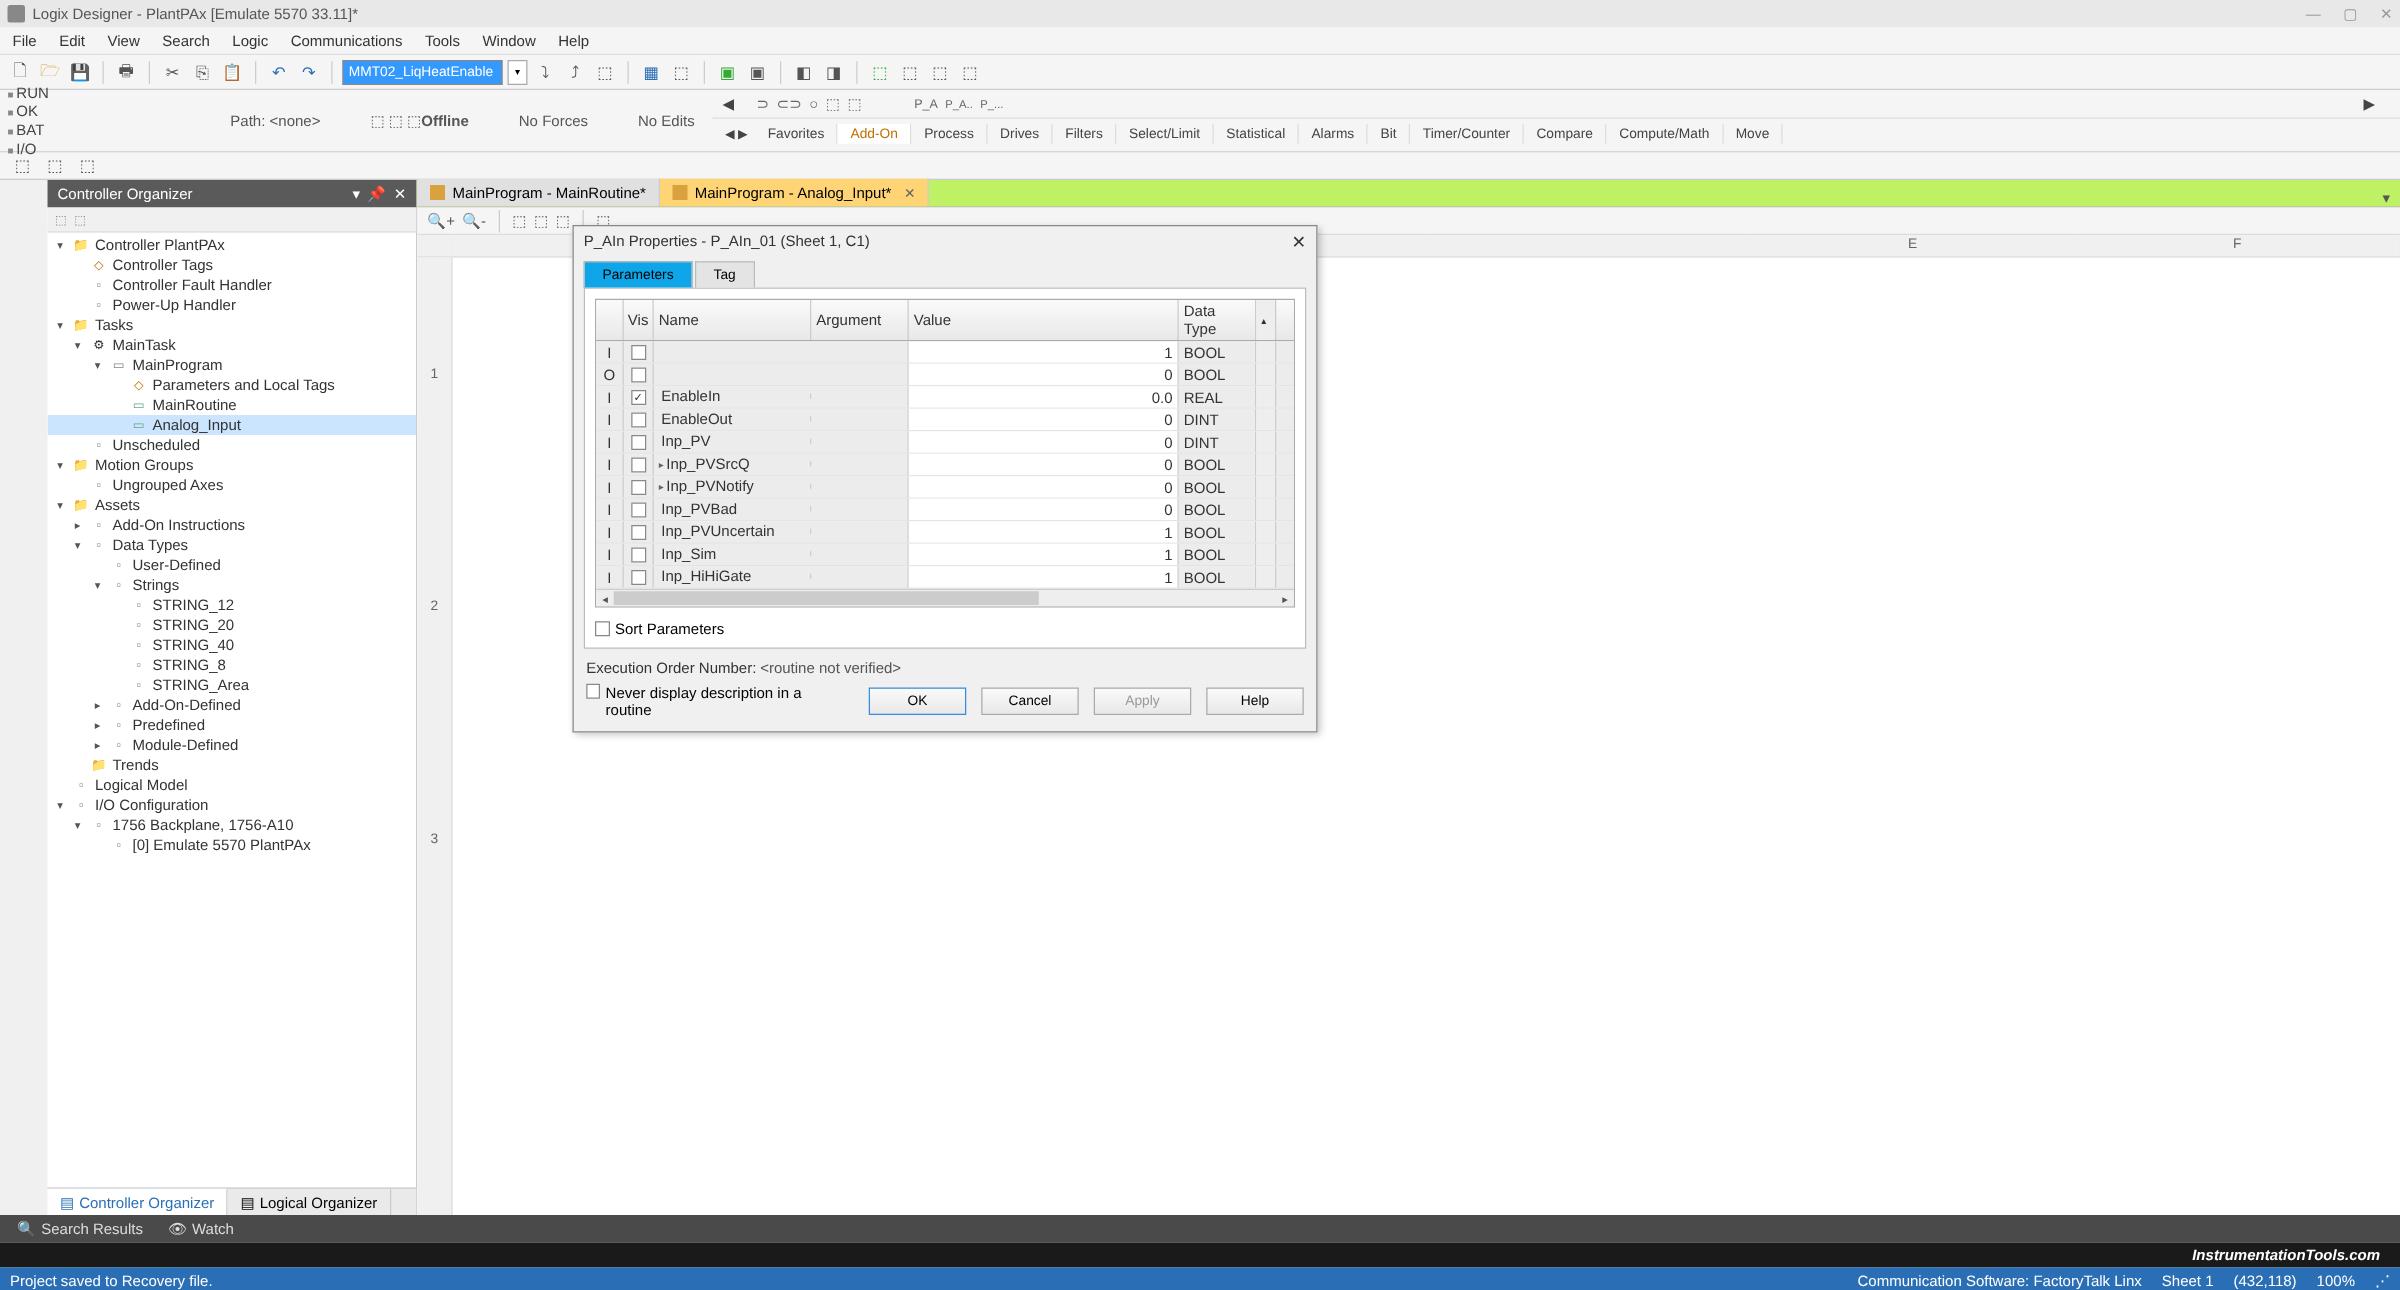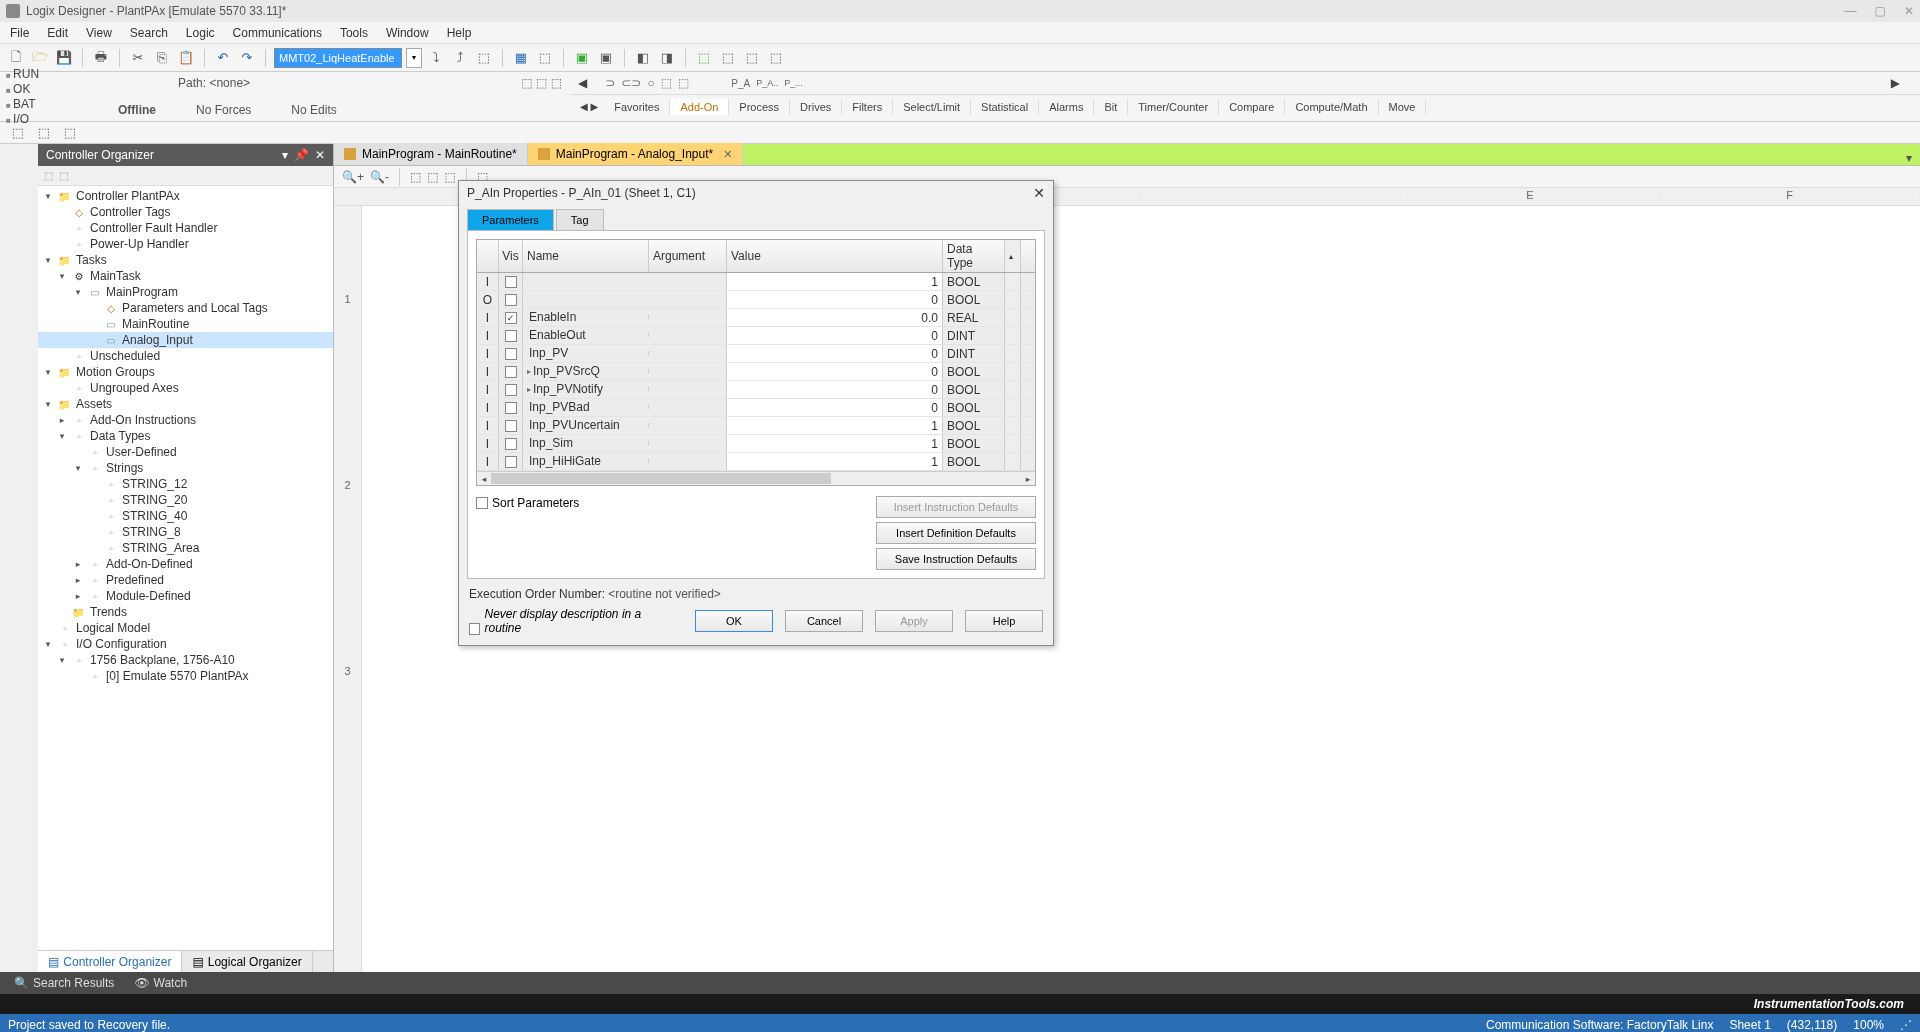--- a/index.html
+++ b/index.html
@@ -18,21 +18,21 @@
 .toolbar { height: 28px; background: #f5f5f5; display: flex; align-items: center; padding: 0 6px; gap: 4px; border-bottom: 1px solid #ccc; }
 .tb-btn { width: 20px; height: 20px; display: flex; align-items: center; justify-content: center; color: #555; font-size: 13px; }
 .tb-sep { width: 1px; height: 18px; background: #ccc; margin: 0 4px; }
 .tag-input { height: 20px; width: 128px; background: #3399ff; color: #fff; border: 1px solid #888; padding: 0 4px; font-size: 11px; }
 .dropdown-arrow { width: 16px; height: 20px; border: 1px solid #aaa; background: #fff; display: flex; align-items: center; justify-content: center; font-size: 8px; }
 
 
 .status-ribbon { height: 50px; background: #f5f5f5; display: flex; border-bottom: 1px solid #ccc; }
 .status-left { width: 110px; padding: 2px 6px; font-size: 10px; color: #444; display:flex; flex-direction:column; justify-content:center; gap:1px;}
 .status-left div::before { content: "■ "; color: #888; font-size: 8px; }
-.status-mid { flex: 0 0 460px; padding: 4px 8px; display:flex; flex-direction:column; justify-content:space-between;}
+.status-mid { flex: 0 0 460px; padding: 4px 8px; display:flex; flex-direction:row; justify-content:center;}
 .status-row { display: flex; align-items: center; gap: 40px; color: #555; font-size: 11px; }
 .status-offline { font-weight: bold; }
 .status-tabs-wrap { flex:1; display:flex; flex-direction:column; }
 .ladder-icons { height:22px; display:flex; align-items:center; gap:6px; padding:0 8px; color:#666; font-size:11px;}
 .ladder-icons .nav { margin-right:12px; color:#444;}
 .category-tabs { height: 24px; display: flex; align-items: center; border-top:1px solid #ddd; padding:0 4px;}
 .cat-nav { font-size:10px; color:#444; padding:0 6px;}
 .cat-tab { padding: 2px 10px; font-size: 11px; color: #444; border-right:1px solid #ddd;}
 .cat-tab.active { background: #fff; color: #c07000; }
 
@@ -642,33 +642,28 @@
         <span class="arr-l">◂</span>
           <div class="thumb"></div>
           <span class="arr-r">▸</span>
       </div>
     </div>
     <div style="margin-top:10px; overflow:hidden;">
       <label style="font-size:11px; display:flex; align-items:center; gap:4px; float:left;">
         <span class="chk"></span>
           <span>Sort Parameters</span>
       </label>
-      <div class="dlg-buttons-right">
-        <button class="dlg-btn disabled">Insert Instruction Defaults</button>
-        <button class="dlg-btn">Insert Definition Defaults</button>
-        <button class="dlg-btn">Save Instruction Defaults</button>
-      </div>
     </div>
   </div>
   <div style="padding:0 10px; font-size:11px; color:#333;">
     <span>Execution Order Number:</span>
     <span style="color:#555">&lt;routine not verified&gt;</span>
   </div>
   <div class="dlg-bottom">
-    <label style="font-size:11px; display:flex; align-items:flex-end; gap:4px;font-style:italic;">
+    <label style="font-size:11px; display:flex; align-items:flex-start; gap:4px;">
       <span class="chk"></span>
         <span>Never display description in a routine</span>
     </label>
     <div class="spacer"></div>
     <button class="dlg-btn primary">OK</button>
     <button class="dlg-btn">Cancel</button>
     <button class="dlg-btn disabled">Apply</button>
     <button class="dlg-btn">Help</button>
   </div>
 </div>

